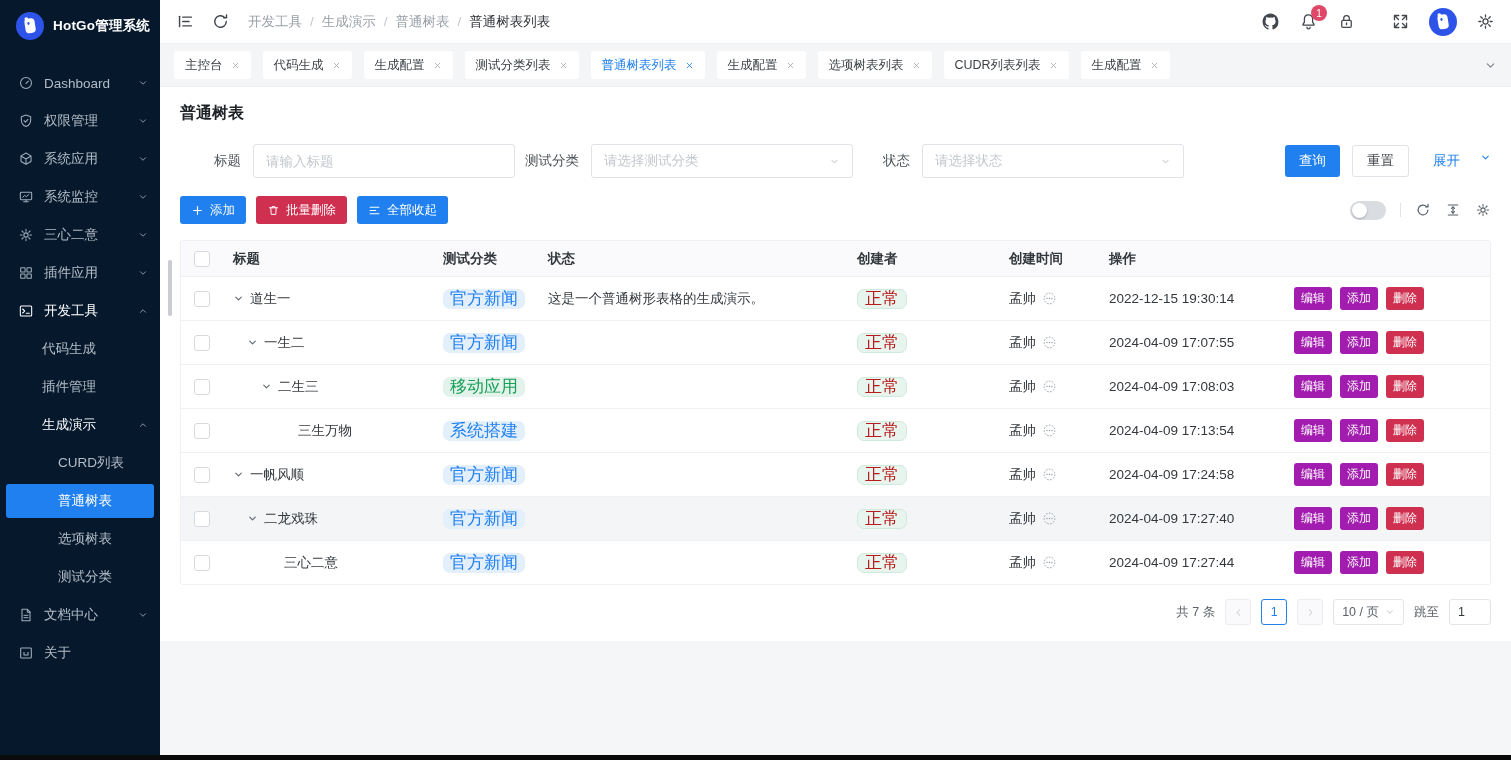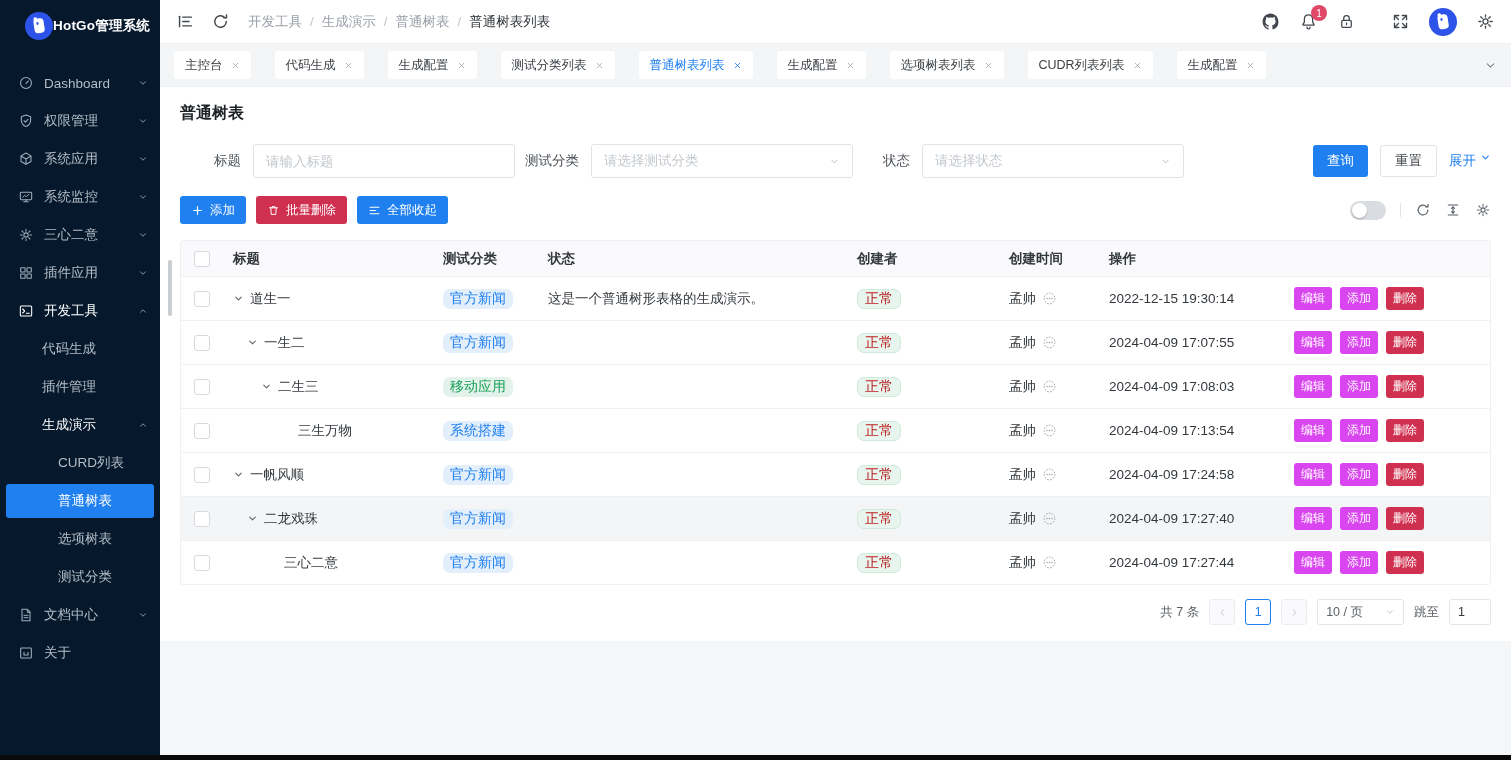--- a/index.html
+++ b/index.html
@@ -2,21 +2,21 @@
 <html><head>
 <meta charset="utf-8">
 <style>
   * { margin:0; padding:0; box-sizing:border-box; }
   html,body { width:1511px; height:760px; overflow:hidden; font-family:"Liberation Sans","DejaVu Sans",sans-serif; background:#f5f6f8; }
   .app { display:flex; width:1511px; height:755px; position:relative; }
   svg { display:block; }
 
   
   .sidebar { width:160px; min-width:160px; background:#06182c; color:#b3bdc7; display:flex; flex-direction:column; overflow:hidden; }
-  .logo-row { height:48px; display:flex; align-items:center; padding-left:25px; margin-top:2px; }
+  .logo-row { height:48px; display:flex; align-items:center; gap:9px; padding-left:16px; margin-top:2px; }
   .logo-circle { width:28px; height:28px; border-radius:50%; background:#2d53e8; display:flex; align-items:center; justify-content:center; }
   .logo-title { color:#fff; font-size:13.5px; font-weight:bold; letter-spacing:.2px; white-space:nowrap; }
   .menu { margin-top:14px; font-size:13.5px; }
   .s-item { height:38px; display:flex; align-items:center; padding:0 12px 0 18px; cursor:pointer; }
   .s-item .si { width:16px; height:16px; margin-right:10px; color:#9daebc; }
   .s-item .sl { flex:1; white-space:nowrap; }
   .s-item .chev { width:10px; height:10px; color:#8b95a1; }
   .s-item.open { color:#fff; }
   .s-item.open .si { color:#fff; }
   .s-sub { height:38px; display:flex; align-items:center; padding-left:42px; cursor:pointer; white-space:nowrap; }
@@ -35,21 +35,21 @@
   .topbar .hicon + .hicon { margin-left:16px; }
   .crumbs { display:flex; align-items:center; margin-left:18px; font-size:13.5px; color:#9aa0a8; gap:8px; }
   .crumbs .sep { color:#c2c7cc; }
   .crumbs .last { color:#2f3338; }
   .top-right { margin-left:auto; display:flex; align-items:center; gap:19px; }
   .bell-wrap { position:relative; }
   .badge { position:absolute; top:-7px; right:-9px; background:#e0486a; color:#fff; font-size:10px; min-width:16px; height:16px; border-radius:9px; display:flex; align-items:center; justify-content:center; padding:0 4px; }
   .avatar { width:28px; height:28px; border-radius:50%; background:#2d53e8; display:flex; align-items:center; justify-content:center; cursor:pointer; }
 
   
-  .tabbar { height:43px; background:#f4f5f7; display:flex; align-items:center; padding:0 14px; gap:24px; border-bottom:1px solid #edeff2;text-align:center; }
+  .tabbar { height:43px; background:#f4f5f7; display:flex; align-items:center; padding:0 14px; gap:12px; border-bottom:1px solid #edeff2;text-align:center; }
   .tab { height:28px; background:#fff; border-radius:3px; display:flex; align-items:center; padding:0 11px; font-size:12.5px; color:#3c4146; cursor:pointer; white-space:nowrap; }
   .tab .x { width:9px; height:9px; color:#a2a8ae; margin-left:8px; }
   .tab.active { color:#2080f0; }
   .tab.active .x { color:#2080f0; }
   .tab-chevron { margin-left:auto; width:13px; height:13px; color:#7d838a; cursor:pointer; }
 
   
   .content { background:#fff; padding:16px 20px 16px 20px; }
   .page-title { font-size:16px; font-weight:bold; color:#1f2328; }
 
@@ -58,21 +58,21 @@
   .flabel { font-size:13.5px; color:#4b5157; margin-right:12px; white-space:nowrap; }
   .finput, .fselect { width:262px; height:34px; border:1px solid #e0e3e7; border-radius:3px; background:#fff; font-size:13.5px; padding:0 12px; color:#333; display:flex; align-items:center; }
   .finput::placeholder { color:#c3c8cd; }
   .fselect { justify-content:space-between; cursor:pointer; }
   .fselect .ph { color:#c3c8cd; }
   .fselect .sc { width:11px; height:11px; color:#b6bbc1; }
   .factions { margin-left:auto; display:flex; align-items:center; gap:12px; }
   .btn { border:none; border-radius:3px; font-size:13.5px; cursor:pointer; font-family:inherit; }
   .btn.primary { background:#2080f0; color:#fff; height:32px; padding:0 14px; }
   .btn.ghost { background:#fff; color:#43484e; border:1px solid #e0e3e7; height:32px; padding:0 14px; }
-  .expand-link { color:#2080f0; font-size:13.5px; display:flex; align-items:flex-start; gap:4px; cursor:pointer; }
+  .expand-link { color:#2080f0; font-size:13.5px; display:flex; align-items:flex-start; gap:20px; cursor:pointer;margin-left:12px; }
   .expand-link .sc { width:11px; height:11px; }
 
   .toolbar { display:flex; align-items:center; margin-top:18px; }
   .tbtn { height:28px; border:none; border-radius:3px; color:#fff; font-size:12.5px; display:flex; align-items:center; gap:6px; padding:0 11px; cursor:pointer; font-family:inherit; }
   .tbtn + .tbtn { margin-left:10px; }
   .tbtn.blue { background:#2080f0; }
   .tbtn.red { background:#d03050; }
   .tbtn svg { width:13px; height:13px; }
   .tool-right { margin-left:auto; display:flex; align-items:center; gap:14px; color:#565e66; }
   .switch { width:36px; height:19px; border-radius:10px; background:#d9dce0; position:relative; cursor:pointer; }
@@ -87,39 +87,39 @@
   .th { padding-left:10px; }
   .tr { height:44px; border-top:1px solid #efeff4; background:#fff; color:#33383d; }
   .tr.hovered { background:#f4f5f7; }
   .td { padding-left:10px; }
   .c-check { display:flex; justify-content:center; padding-left:0 !important; }
   .cb { width:16px; height:16px; border:1px solid #d6dade; border-radius:3px; background:#fff; cursor:pointer; }
   .tree { display:flex; align-items:center; gap:6px; }
   .tree .tarrow { width:11px; height:11px; color:#5f666c; cursor:pointer; flex:none; }
   .tree .spacer { width:17px; flex:none; }
   .lvl1 { padding-left:14px; } .lvl2 { padding-left:28px; } .lvl3 { padding-left:42px; }
-  .tag { display:inline-flex; align-items:center; height:20px; padding:0 7px; border-radius:7px; font-size:14px; }
+  .tag { display:inline-flex; align-items:center; height:20px; padding:0 7px; border-radius:7px; font-size:17px; }
   .tag.info { background:#e4effc; color:#2080f0; }
   .tag.succ { background:#e3f2ea; color:#18a058; }
   .tag.status { background:#e8f5ee; color:#b91c1c; border:1px solid #cfe9db; }
   .c-desc { color:#33383d; }
   .c-creator { display:flex; align-items:center; gap:6px; }
   .more { width:15px; height:15px; color:#8f979f; cursor:pointer; }
   .c-ops { display:flex; gap:8px; }
   .mini { height:23px; padding:0 7px; border:none; border-radius:3px; color:#fff; font-size:12px; cursor:pointer; font-family:inherit; }
-  .mini.blue { background:#d946ef; }
+  .mini.blue { background:#a21caf; }
   .mini.red { background:#d03050; }
 
   
   .pagination { display:flex; align-items:center; justify-content:flex-end; gap:10px; margin-top:14px; font-size:12.5px; color:#5a6066; }
   .pbox { height:26px; min-width:26px; border-radius:3px; display:flex; align-items:center; justify-content:center; border:1px solid #e3e5e9; background:#fff; cursor:pointer; }
   .pbox.dis { background:#fafafc; color:#ccd0d5; border-color:#ebedf0; }
   .pbox.cur { border-color:#2080f0; color:#2080f0; }
   .pbox svg { width:11px; height:11px; }
-  .psize { padding:0 8px; gap:22px; color:#5a6066; }
+  .psize { padding:0 8px; gap:6px; color:#5a6066; }
   .psize .sc { width:10px; height:10px; color:#b6bbc1; }
   .jump-input { width:42px; height:26px; border:1px solid #e3e5e9; border-radius:3px; font-size:12.5px; padding:0 8px; color:#33383d; font-family:inherit; }
 
   .below { flex:1; background:#f5f6f8; }
   .bottom-bar { height:5px; background:#0a0a0a; width:1511px; }
   .mini-scrollbar { position:absolute; left:8px; top:260px; width:4px; height:56px; border-radius:2px; background:#c9ccd1; }
 </style>
 </head>
 <body>
 

